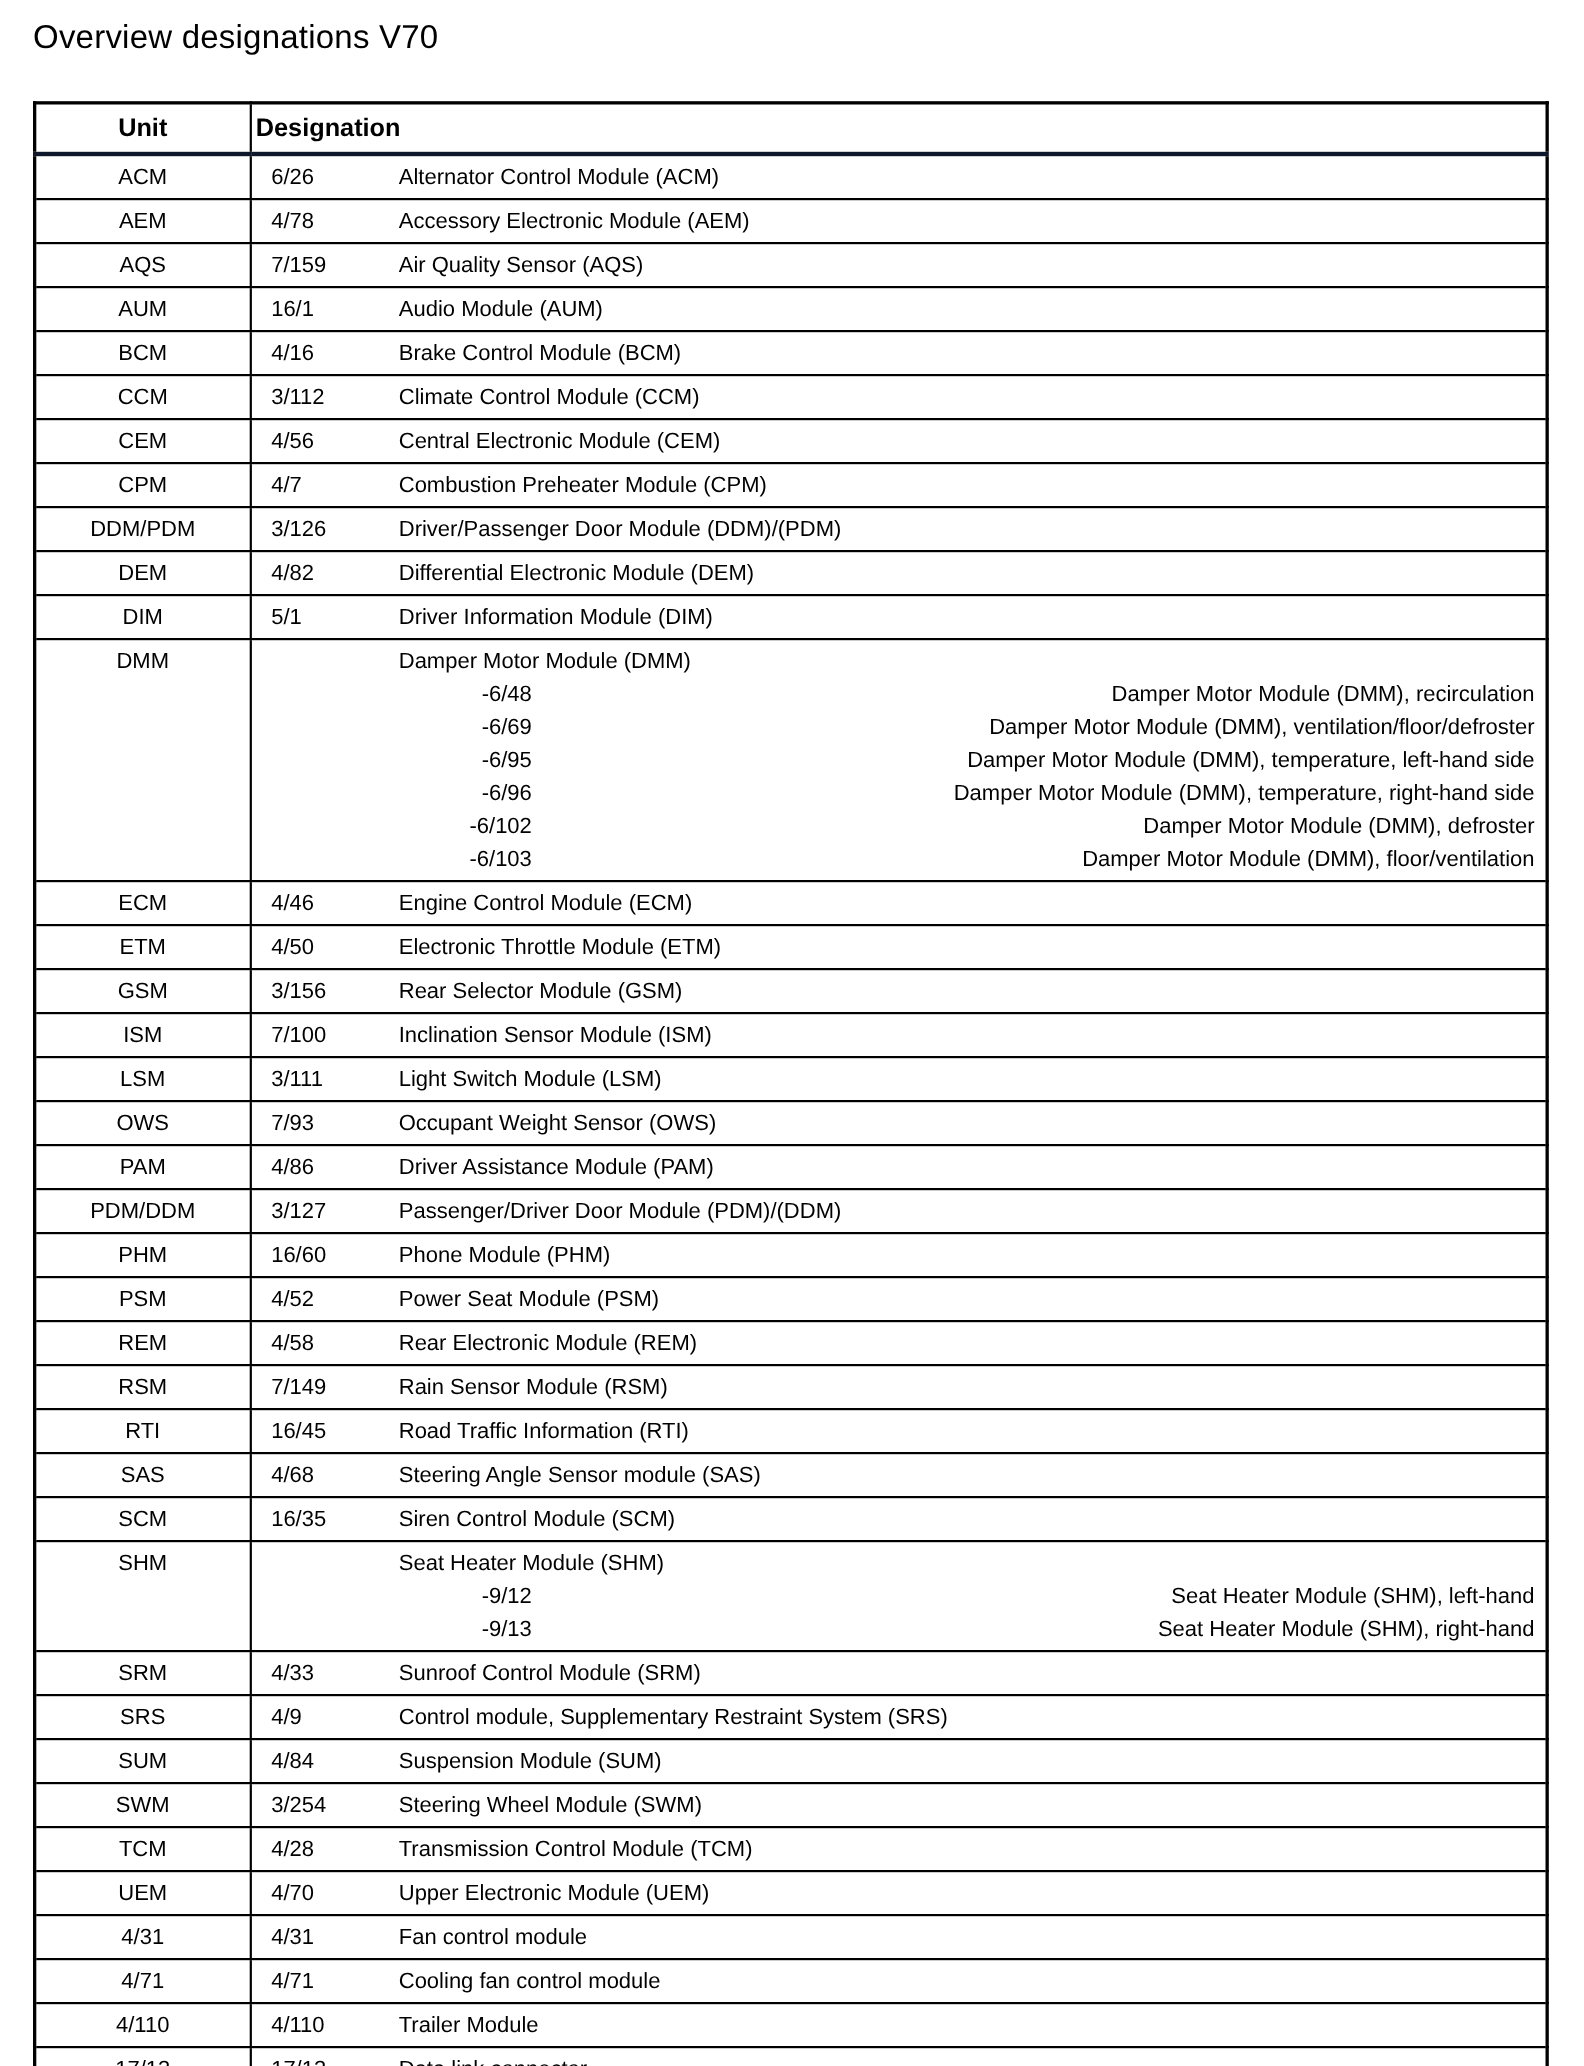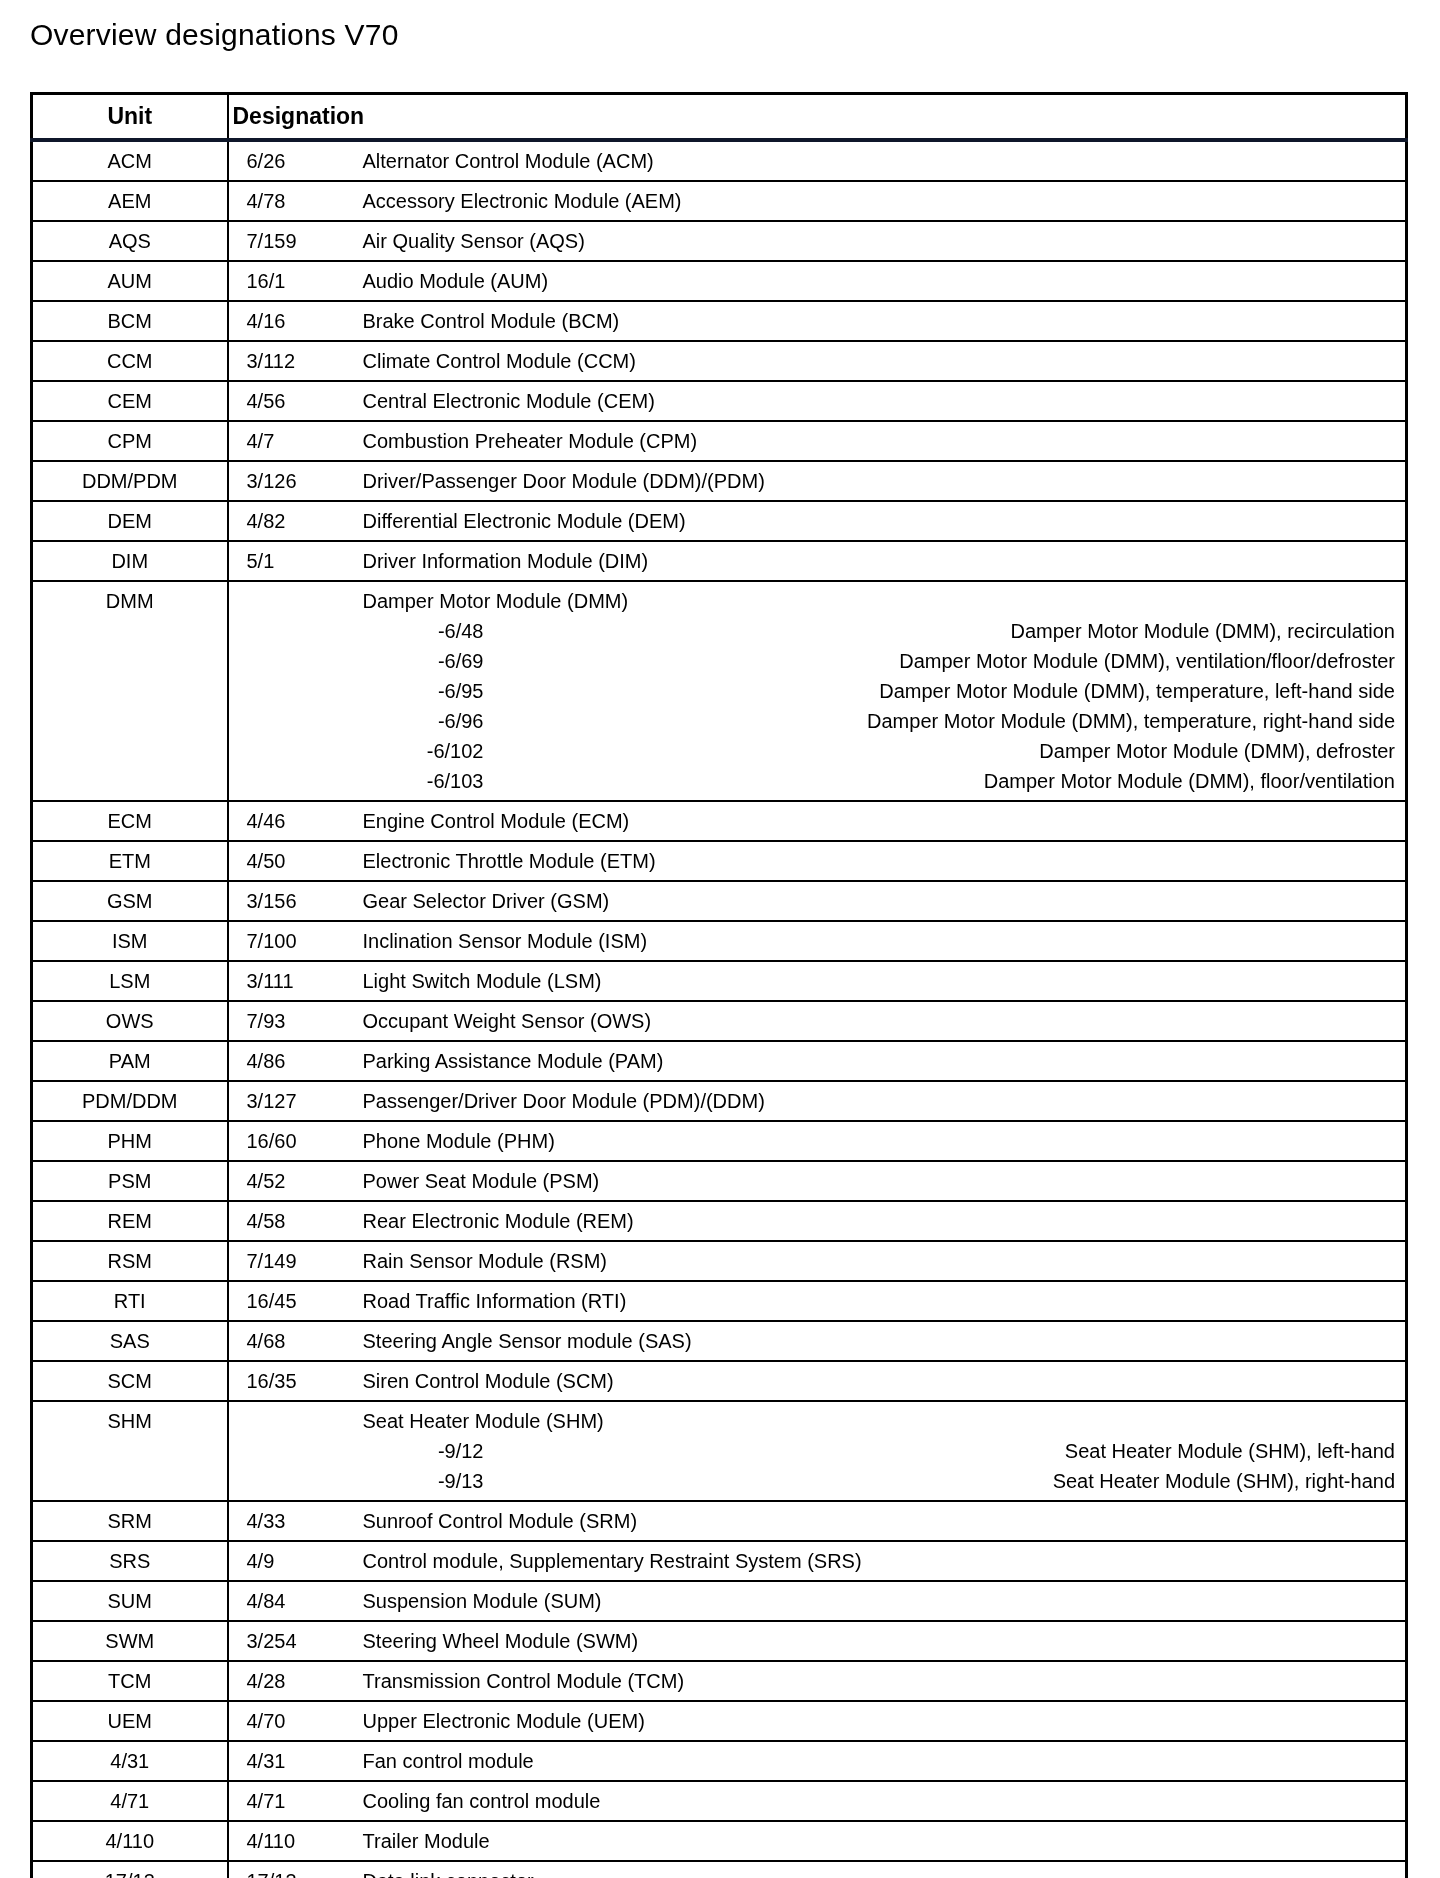--- a/index.html
+++ b/index.html
@@ -225,21 +225,21 @@
               <span class="code">4/50</span>
               <span class="desc">Electronic Throttle Module (ETM)</span>
             </div>
           </td>
         </tr>
         <tr>
           <td class="unit-cell">GSM</td>
           <td class="desig-cell">
             <div class="line">
               <span class="code">3/156</span>
-              <span class="desc">Gear Selector Driver (GSM)</span>
+              <span class="desc">Rear Selector Module (GSM)</span>
             </div>
           </td>
         </tr>
         <tr>
           <td class="unit-cell">ISM</td>
           <td class="desig-cell">
             <div class="line">
               <span class="code">7/100</span>
               <span class="desc">Inclination Sensor Module (ISM)</span>
             </div>
@@ -261,21 +261,21 @@
               <span class="code">7/93</span>
               <span class="desc">Occupant Weight Sensor (OWS)</span>
             </div>
           </td>
         </tr>
         <tr>
           <td class="unit-cell">PAM</td>
           <td class="desig-cell">
             <div class="line">
               <span class="code">4/86</span>
-              <span class="desc">Parking Assistance Module (PAM)</span>
+              <span class="desc">Driver Assistance Module (PAM)</span>
             </div>
           </td>
         </tr>
         <tr>
           <td class="unit-cell">PDM/DDM</td>
           <td class="desig-cell">
             <div class="line">
               <span class="code">3/127</span>
               <span class="desc">Passenger/Driver Door Module (PDM)/(DDM)</span>
             </div>

